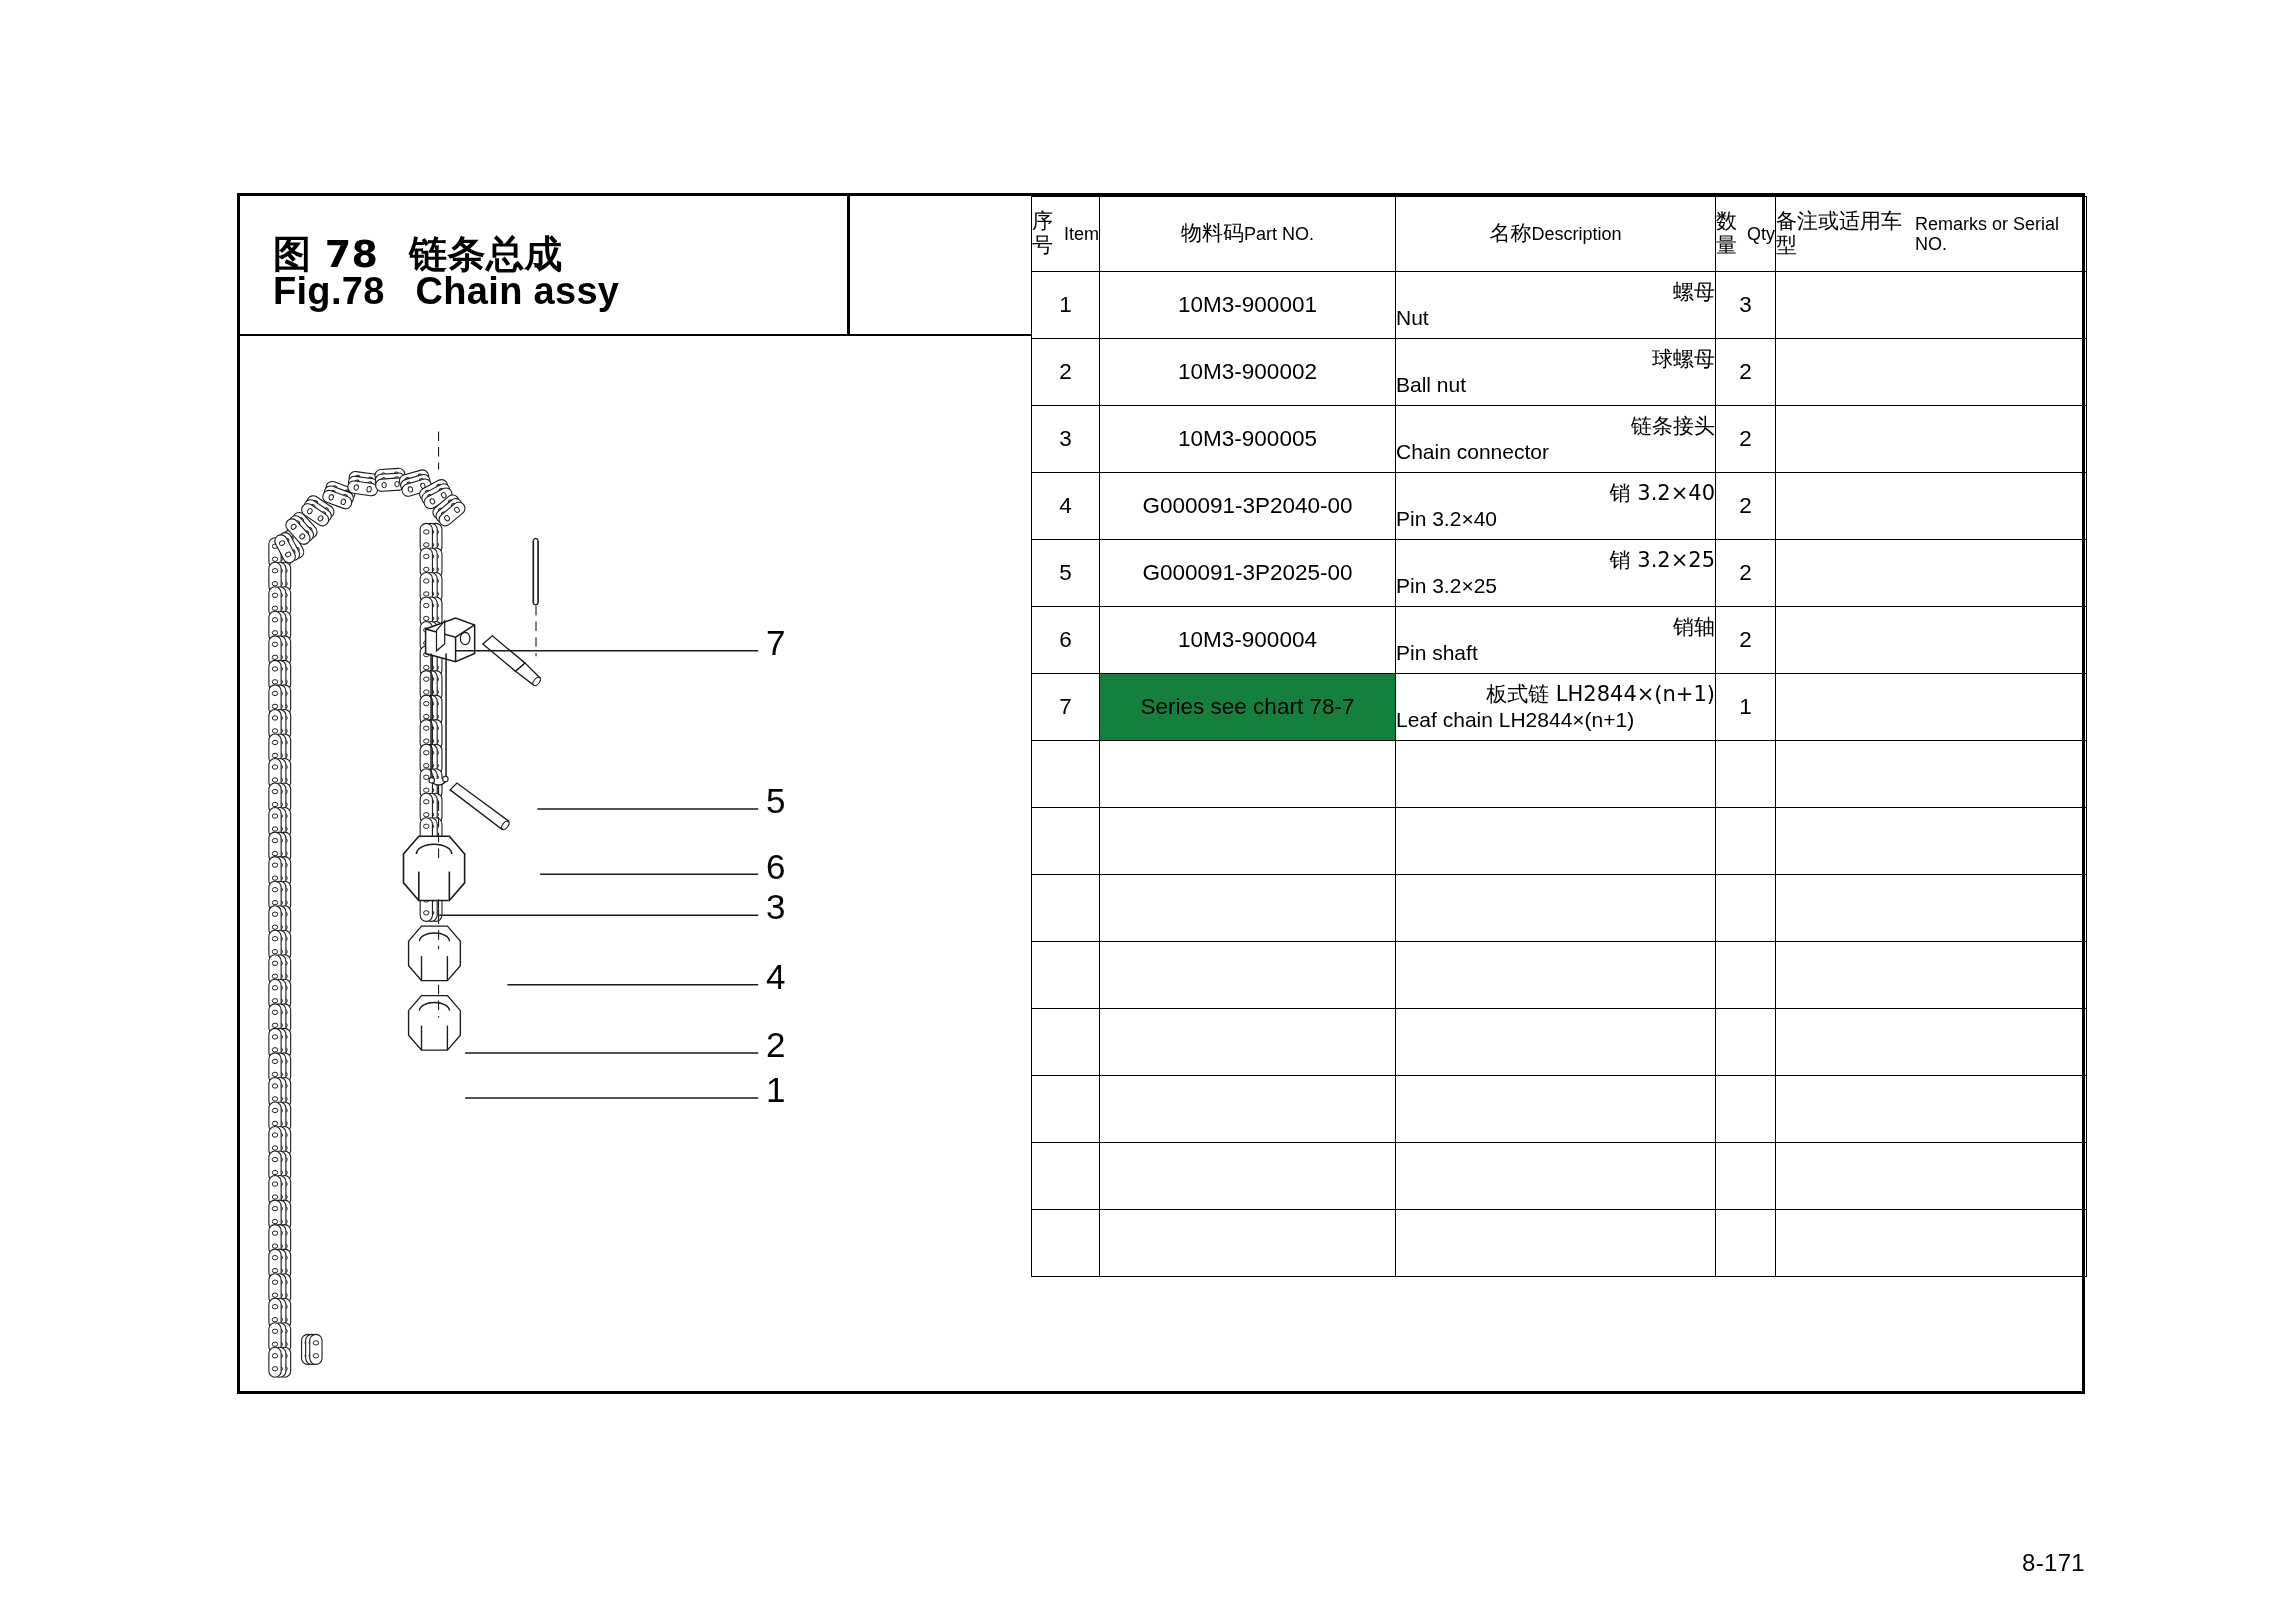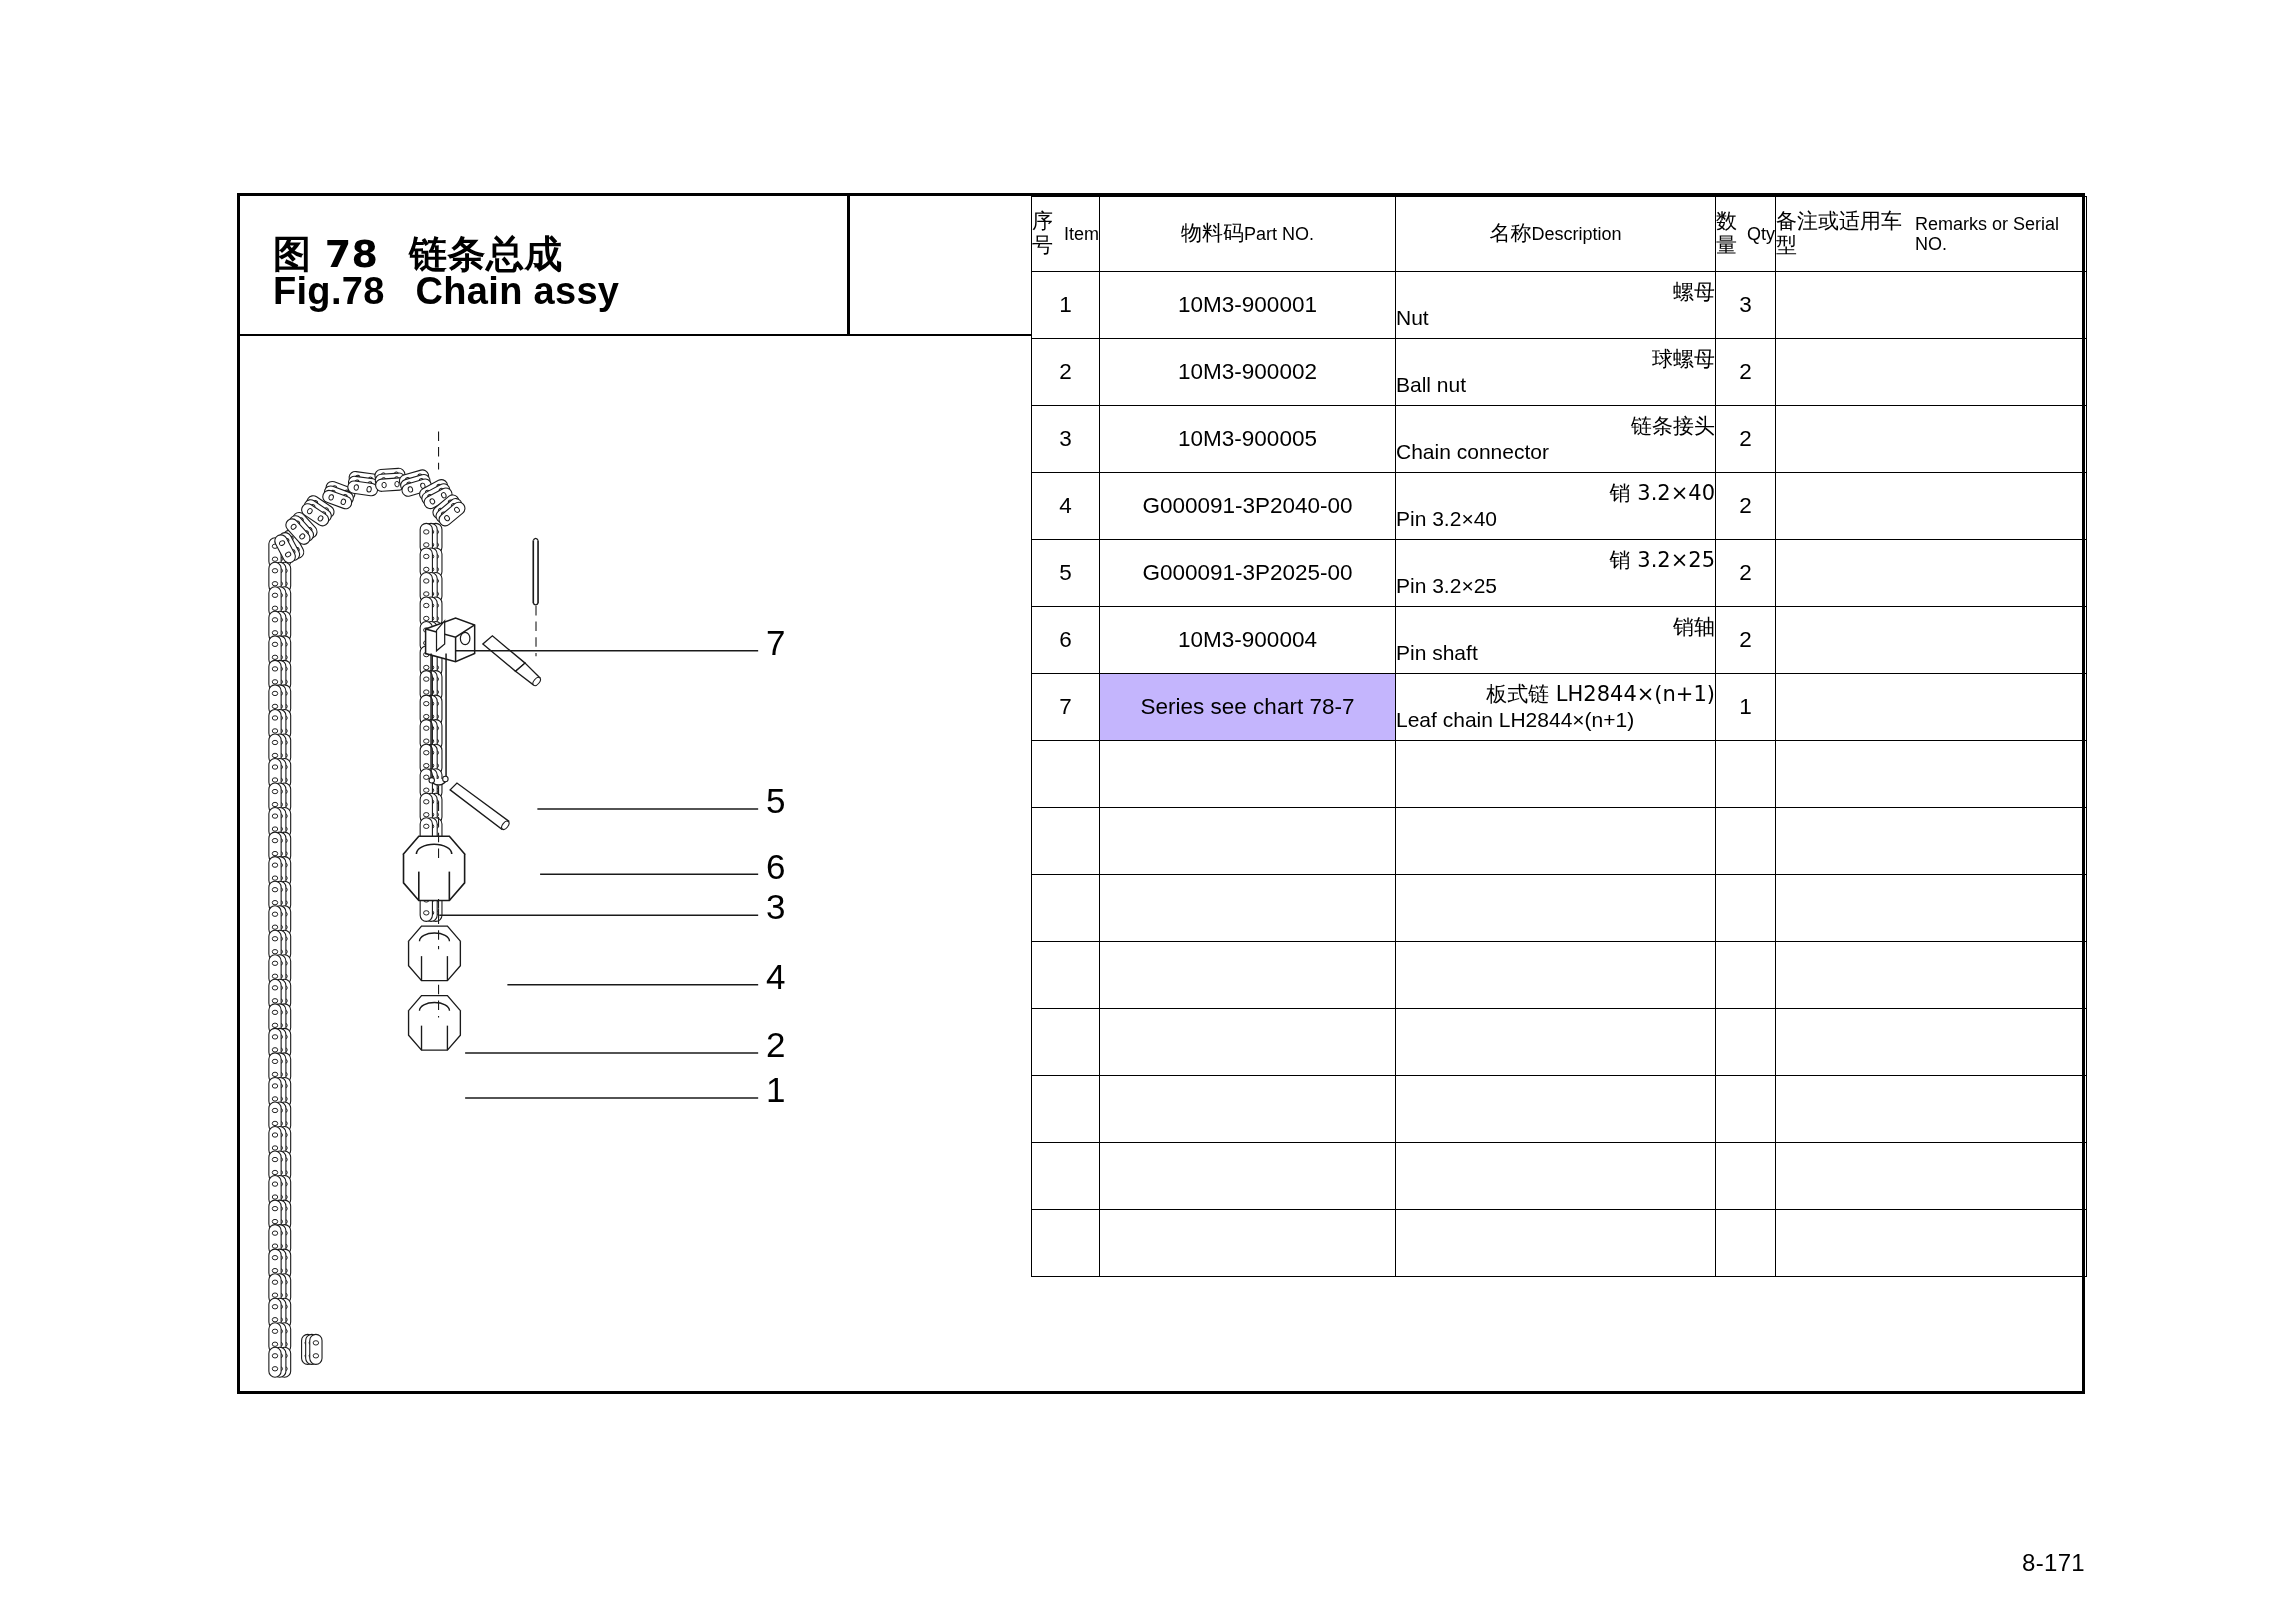--- a/index.html
+++ b/index.html
@@ -145,21 +145,21 @@
   tbody tr { height: 67px; }
   td.item-cell {
     text-align: center;
     font-size: 22.5px;
   }
   td.part-cell {
     text-align: center;
     font-size: 22.5px;
   }
   td.part-cell.highlight {
-    background: #c4b5fd;
+    background: #15803d;
   }
   td.desc-cell {
     padding-left: 11px;
     font-size: 21px;
     line-height: 1.24;
   }
   .desc-cn { font-family: "DejaVu Sans", sans-serif; display: block; text-align: right; }
   .desc-en { font-family: "Liberation Sans", sans-serif; display: block; }
   td.qty-cell {
     text-align: center;

